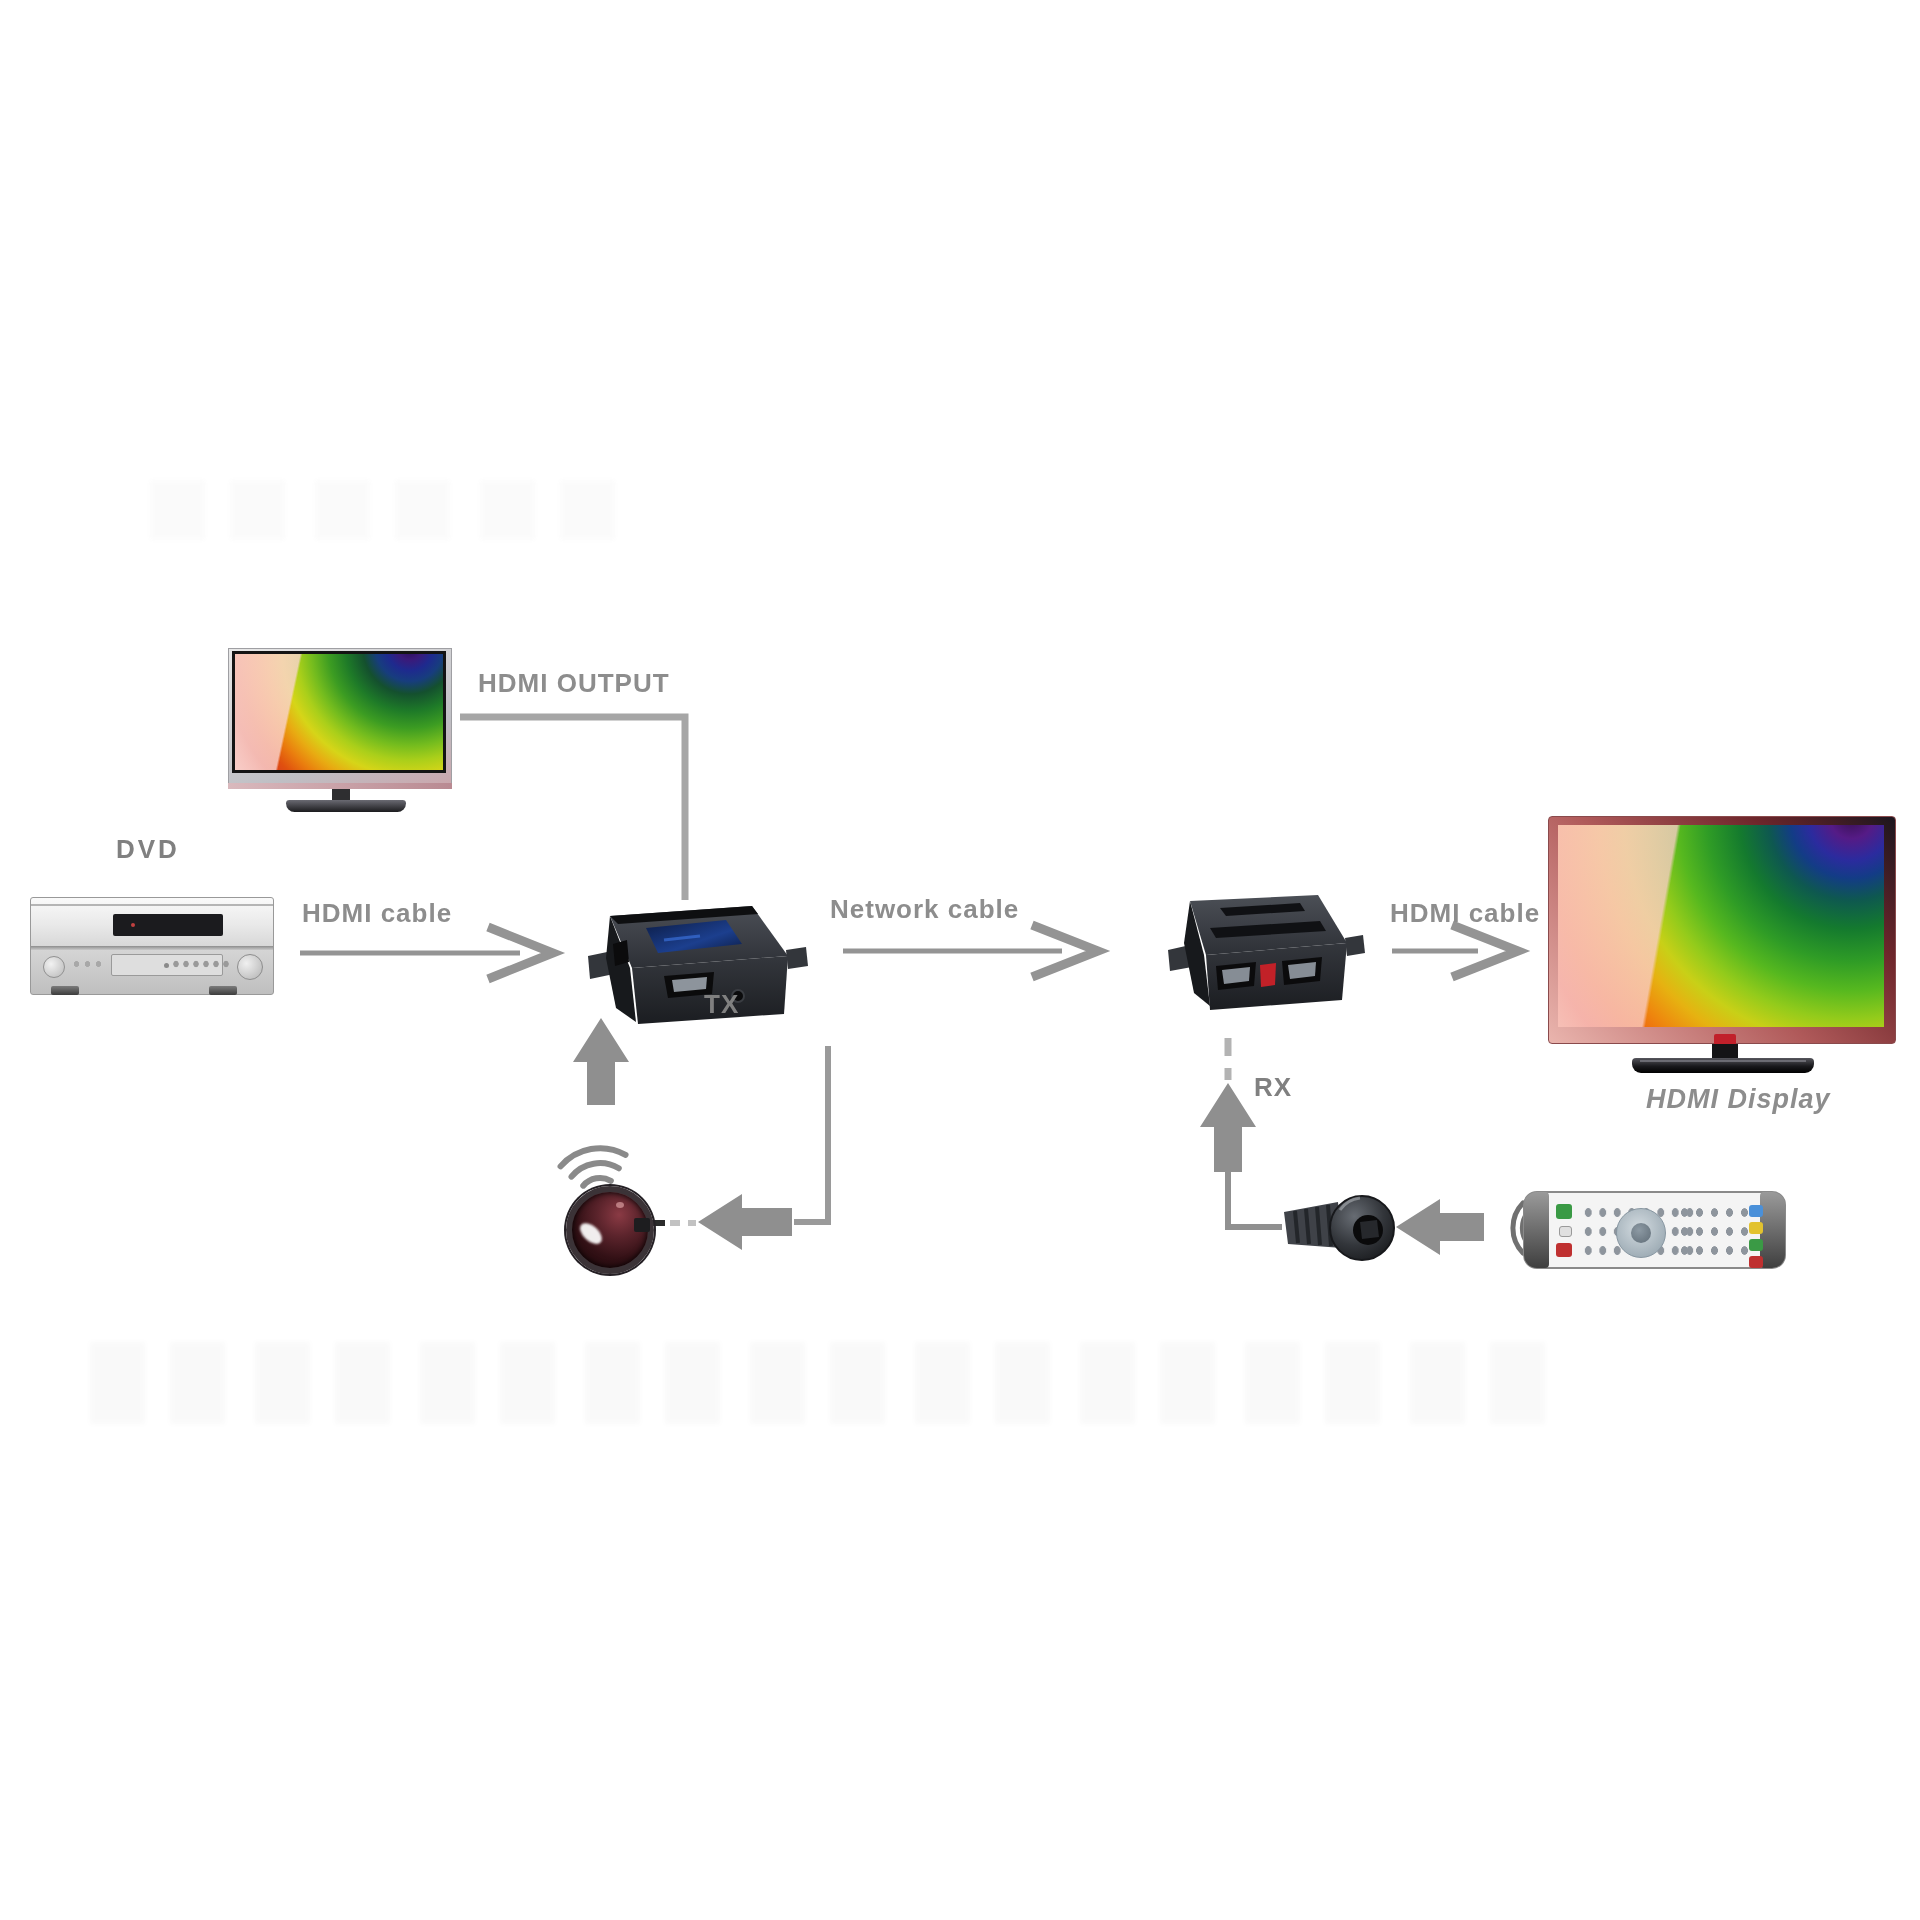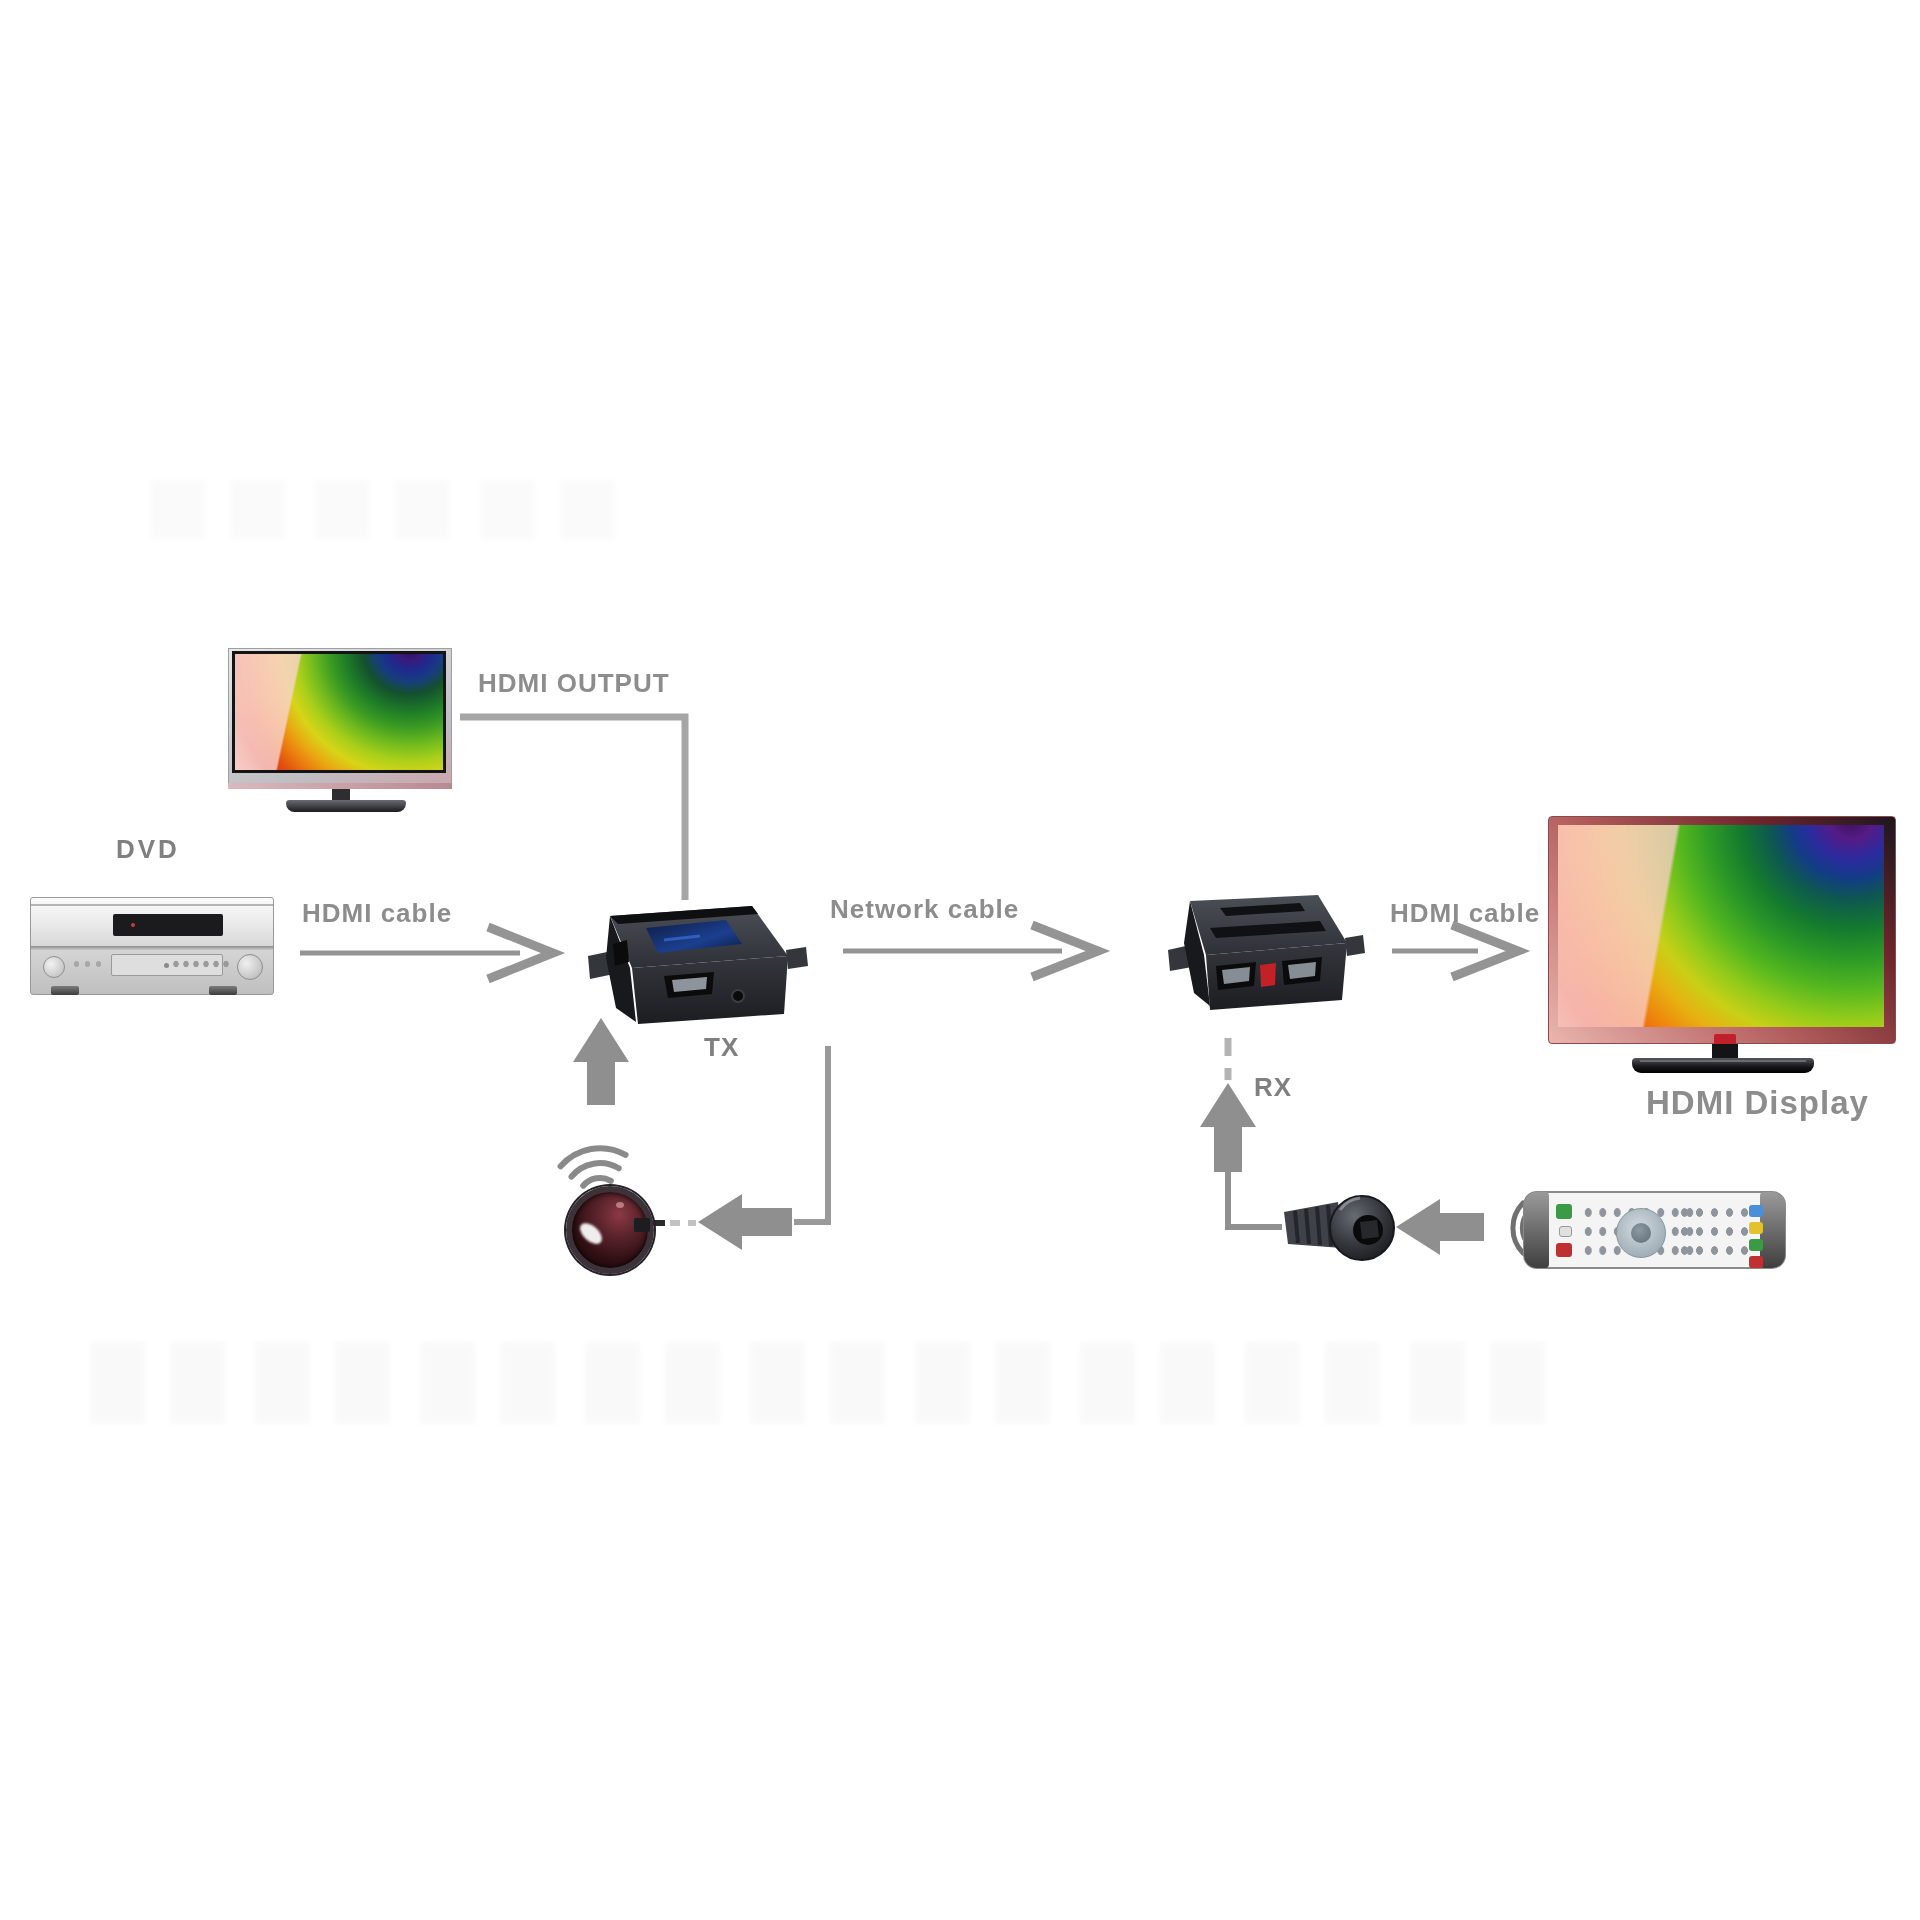--- a/index.html
+++ b/index.html
@@ -276,18 +276,18 @@
     <div class="btn" style="left: 224px; top: 12px; width: 14px; height: 12px; background-color: rgb(74, 144, 217);"></div>
     <div class="btn" style="left: 224px; top: 29px; width: 14px; height: 12px; background-color: rgb(226, 194, 46);"></div>
     <div class="btn" style="left: 224px; top: 46px; width: 14px; height: 12px; background-color: rgb(58, 154, 69);"></div>
     <div class="btn" style="left: 224px; top: 63px; width: 14px; height: 12px; background-color: rgb(191, 48, 48);"></div>
   </div>
 
   <div class="lbl med" style="left:478px;top:668px;">HDMI OUTPUT</div>
   <div class="lbl big" style="left:116px;top:834px;letter-spacing:3px;">DVD</div>
   <div class="lbl med" style="left:302px;top:898px;">HDMI cable</div>
   <div class="lbl med" style="left:830px;top:894px;">Network cable</div>
-  <div class="lbl big" style="left:704px;top:1032px;">TX</div>
+  <div class="lbl big" style="left:704px;top:989px;">TX</div>
   <div class="lbl big" style="left:1254px;top:1072px;">RX</div>
   <div class="lbl med" style="left:1390px;top:898px;">HDMI cable</div>
-  <div class="lbl med" style="left:1646px;top:1084px;font-size:33px;">HDMI Display</div>
+  <div class="lbl med" style="left:1646px;top:1084px;font-size:27px;font-style:italic;">HDMI Display</div>
 
 </div>
 
 </body></html>

